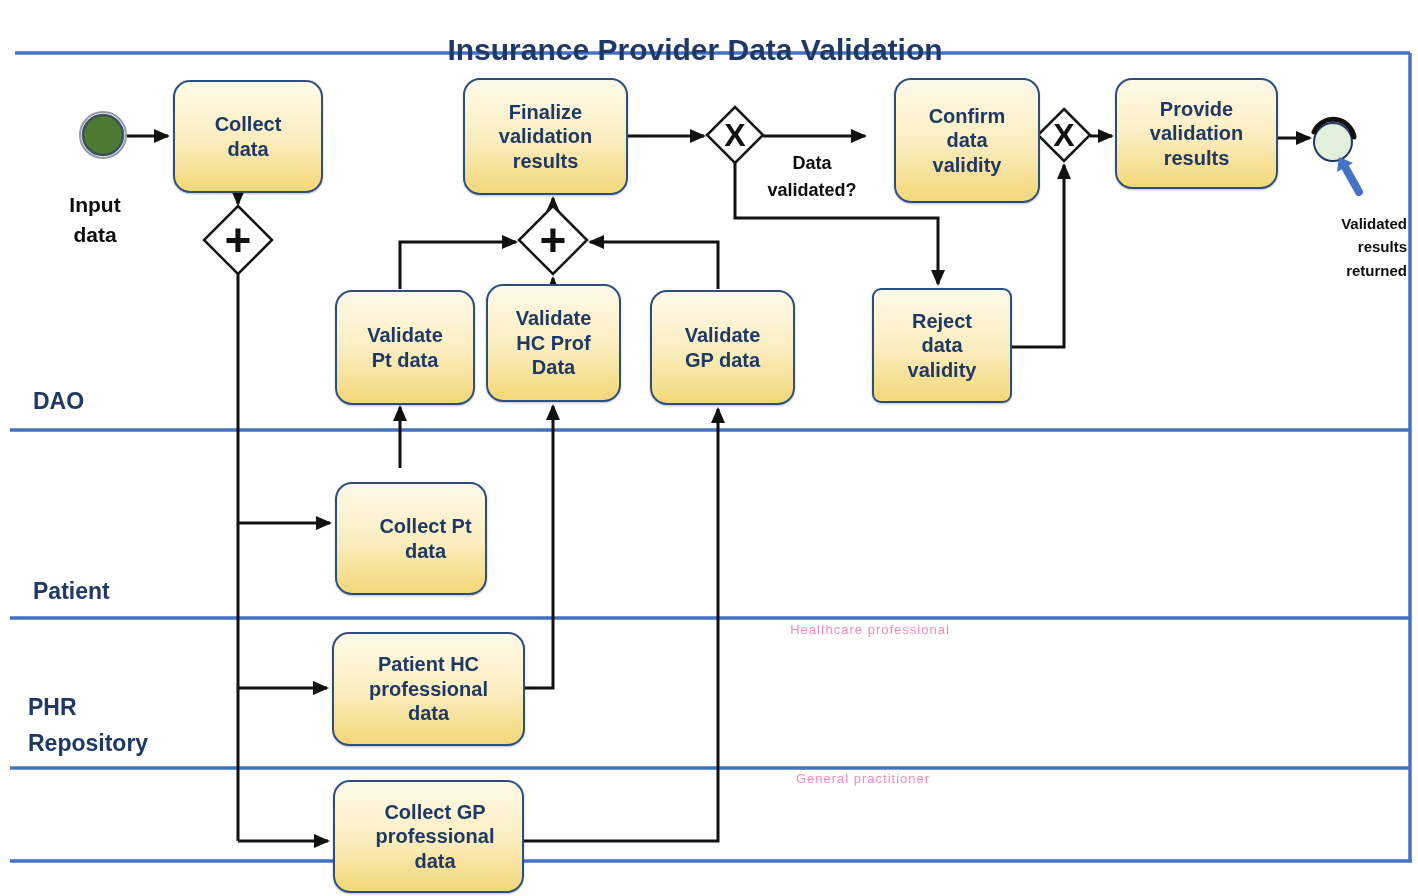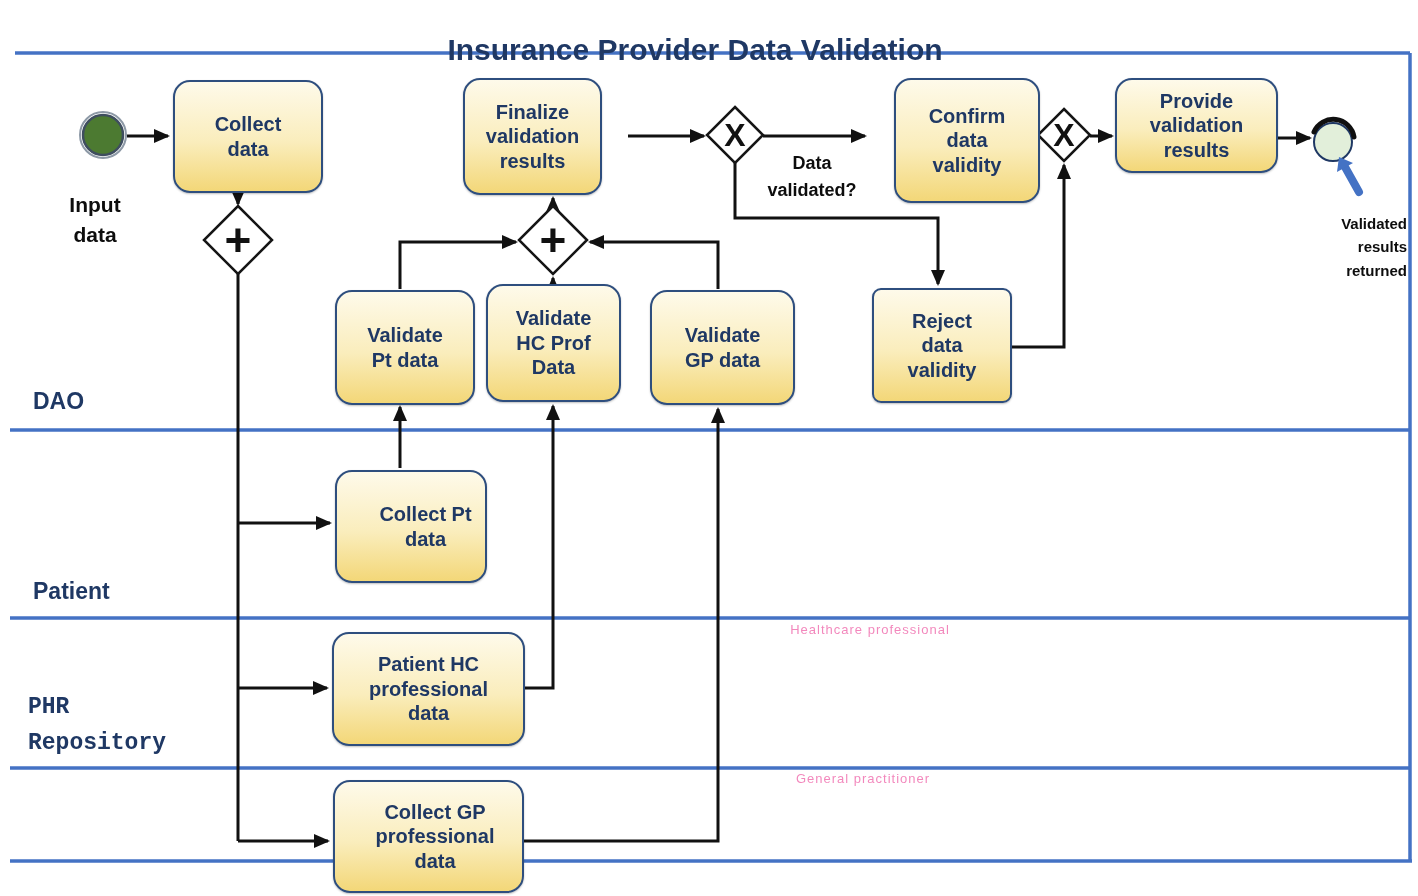--- a/index.html
+++ b/index.html
@@ -85,57 +85,57 @@
     <g>
       <circle cx="1333" cy="142" r="19" fill="#E2EFDA" stroke="#1F3864" stroke-width="2"></circle>
       <path d="M1314,132 A21,21 0 0 1 1354,137" fill="none" stroke="#101010" stroke-width="5" stroke-linecap="round"></path>
       <path d="M1359,192 L1345,167" stroke="#4472C4" stroke-width="8" stroke-linecap="round" fill="none"></path>
       <polygon points="1339,157 1353,163 1337,172" fill="#4472C4"></polygon>
     </g>
   </svg>
 
   <div class="task" style="left:173px;top:80px;width:150px;height:113px;">Collect
 data</div>
-  <div class="task" style="left:463px;top:78px;width:139px;height:117px;">Finalize
+  <div class="task" style="left:463px;top:78px;width:165px;height:117px;">Finalize
 validation
 results</div>
   <div class="task" style="left:868px;top:78px;width:146px;height:125px;margin-left:26px;">Confirm
 data
 validity</div>
-  <div class="task" style="left:1115px;top:78px;width:163px;height:95px;">Provide
+  <div class="task" style="left:1115px;top:78px;width:163px;height:111px;">Provide
 validation
 results</div>
   <div class="task" style="left:872px;top:288px;width:140px;height:115px;border-radius:9px;">Reject
 data
 validity</div>
   <div class="task" style="left:335px;top:290px;width:140px;height:115px;">Validate
 Pt data</div>
   <div class="task" style="left:486px;top:284px;width:135px;height:118px;">Validate
 HC Prof
 Data</div>
   <div class="task" style="left:650px;top:290px;width:145px;height:115px;">Validate
 GP data</div>
-  <div class="task" style="left:335px;top:470px;width:152px;height:113px;padding-left:33px;">Collect Pt
+  <div class="task" style="left:335px;top:482px;width:152px;height:113px;padding-left:33px;">Collect Pt
 data</div>
   <div class="task" style="left:332px;top:632px;width:193px;height:114px;">Patient HC
 professional
 data</div>
   <div class="task" style="left:333px;top:780px;width:191px;height:113px;padding-left:17px;">Collect GP
 professional
 data</div>
 
   <div class="flow-label" style="left:50px;top:190px;width:90px;font-size:21px;line-height:1.45;">Input
 data</div>
   <div class="flow-label" style="left:742px;top:150px;width:140px;font-size:18px;line-height:1.5;">Data
 validated?</div>
   <div class="flow-label" style="left:1262px;top:212px;width:145px;font-size:15px;line-height:1.55;text-align:right;">Validated
 results
 returned</div>
 
   <div class="lane-label" style="left:33px;top:384px;">DAO</div>
   <div class="lane-label" style="left:33px;top:574px;">Patient</div>
-  <div class="lane-label" style="left:28px;top:690px;width:160px;font-family:Liberation Mono, monospace;">PHR
+  <div class="lane-label" style="left:28px;top:690px;width:160px;">PHR
 Repository</div>
 
   <div class="ghost" style="left:755px;top:622px;width:230px;">Healthcare professional</div>
   <div class="ghost" style="left:758px;top:771px;width:210px;">General practitioner</div>
 
 </div>
 
 </body></html>

